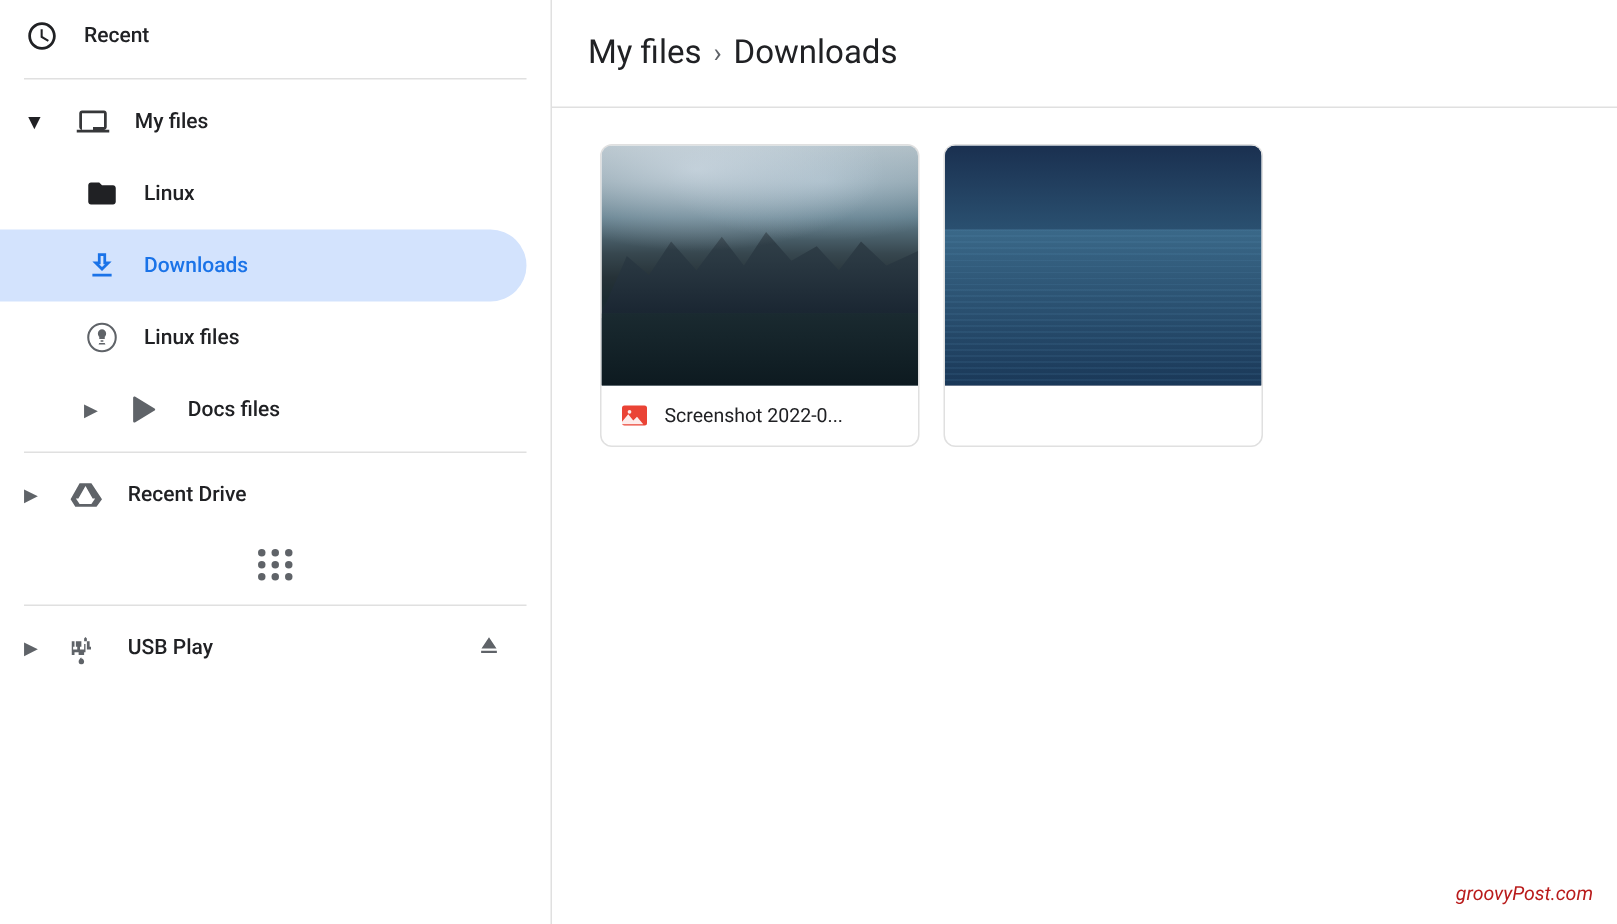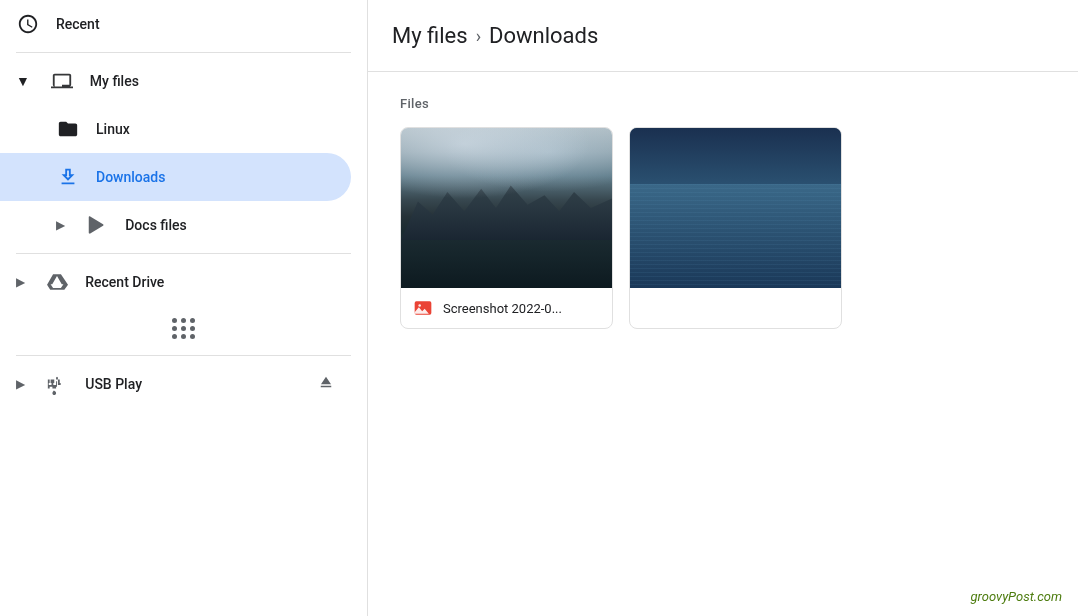--- a/index.html
+++ b/index.html
@@ -287,21 +287,21 @@
       white-space: nowrap;
       overflow: hidden;
       text-overflow: ellipsis;
     }
 
     .watermark {
       position: fixed;
       bottom: 12px;
       right: 16px;
       font-size: 13px;
-      color: #4d7c0f;
+      color: #b91c1c;
       font-style: italic;
     }
 
     
     svg {
       fill: currentColor;
     }
 
     .download-icon-blue {
       color: #1a73e8;
@@ -345,20 +345,29 @@
 
   <div class="sidebar-item sidebar-sub-item active">
     <span class="icon download-icon-blue">
       <svg width="22" height="22" viewBox="0 0 24 24">
           <path d="M19 9h-4V3H9v6H5l7 7 7-7zm-8 2V5h2v6h1.17L12 13.17 9.83 11H11zm-6 7h14v2H5z" fill="#1a73e8"></path>
         </svg>
     </span>
     <span class="sidebar-item-label">Downloads</span>
   </div>
 
+  <div class="sidebar-item sidebar-sub-item">
+    <span class="icon">
+      <svg width="22" height="22" viewBox="0 0 24 24">
+          <circle cx="12" cy="12" r="10" fill="none" stroke="#5f6368" stroke-width="1.5"></circle>
+          <path d="M12 6c-1.5 0-3 1.2-3 3 0 1 .4 1.8 1 2.4V13h4v-1.6c.6-.6 1-1.4 1-2.4 0-1.8-1.5-3-3-3zm-1 8v1h2v-1h-2zm-1 2h4l.5 1h-5l.5-1z" fill="#5f6368"></path>
+        </svg>
+    </span>
+    <span class="sidebar-item-label">Linux files</span>
+  </div>
 
   <div class="sidebar-item sidebar-sub-item">
     <span class="chevron" style="color:#5f6368; font-size:12px;">▶</span>
     <span class="icon">
       <svg width="22" height="22" viewBox="0 0 24 24">
           <path d="M3 20.5v-17c0-.83.94-1.3 1.6-.8l14 8.5c.6.36.6 1.24 0 1.6l-14 8.5c-.66.5-1.6.03-1.6-.8z" fill="#5f6368"></path>
         </svg>
     </span>
     <span class="sidebar-item-label">Docs files</span>
   </div>
@@ -412,21 +421,20 @@
 
   <div class="header">
     <nav class="breadcrumb">
       <span class="breadcrumb-link">My files</span>
       <span class="breadcrumb-separator">›</span>
       <span class="breadcrumb-current">Downloads</span>
     </nav>
   </div>
 
   <div class="content">
-    <div class="section-label">Files</div>
 
     <div class="files-grid">
 
       <div class="file-card">
         <div class="file-thumbnail thumb-mountain">
           <div class="cloud-overlay"></div>
           <div class="water-overlay"></div>
         </div>
         <div class="file-info">
           <div class="file-type-icon">

